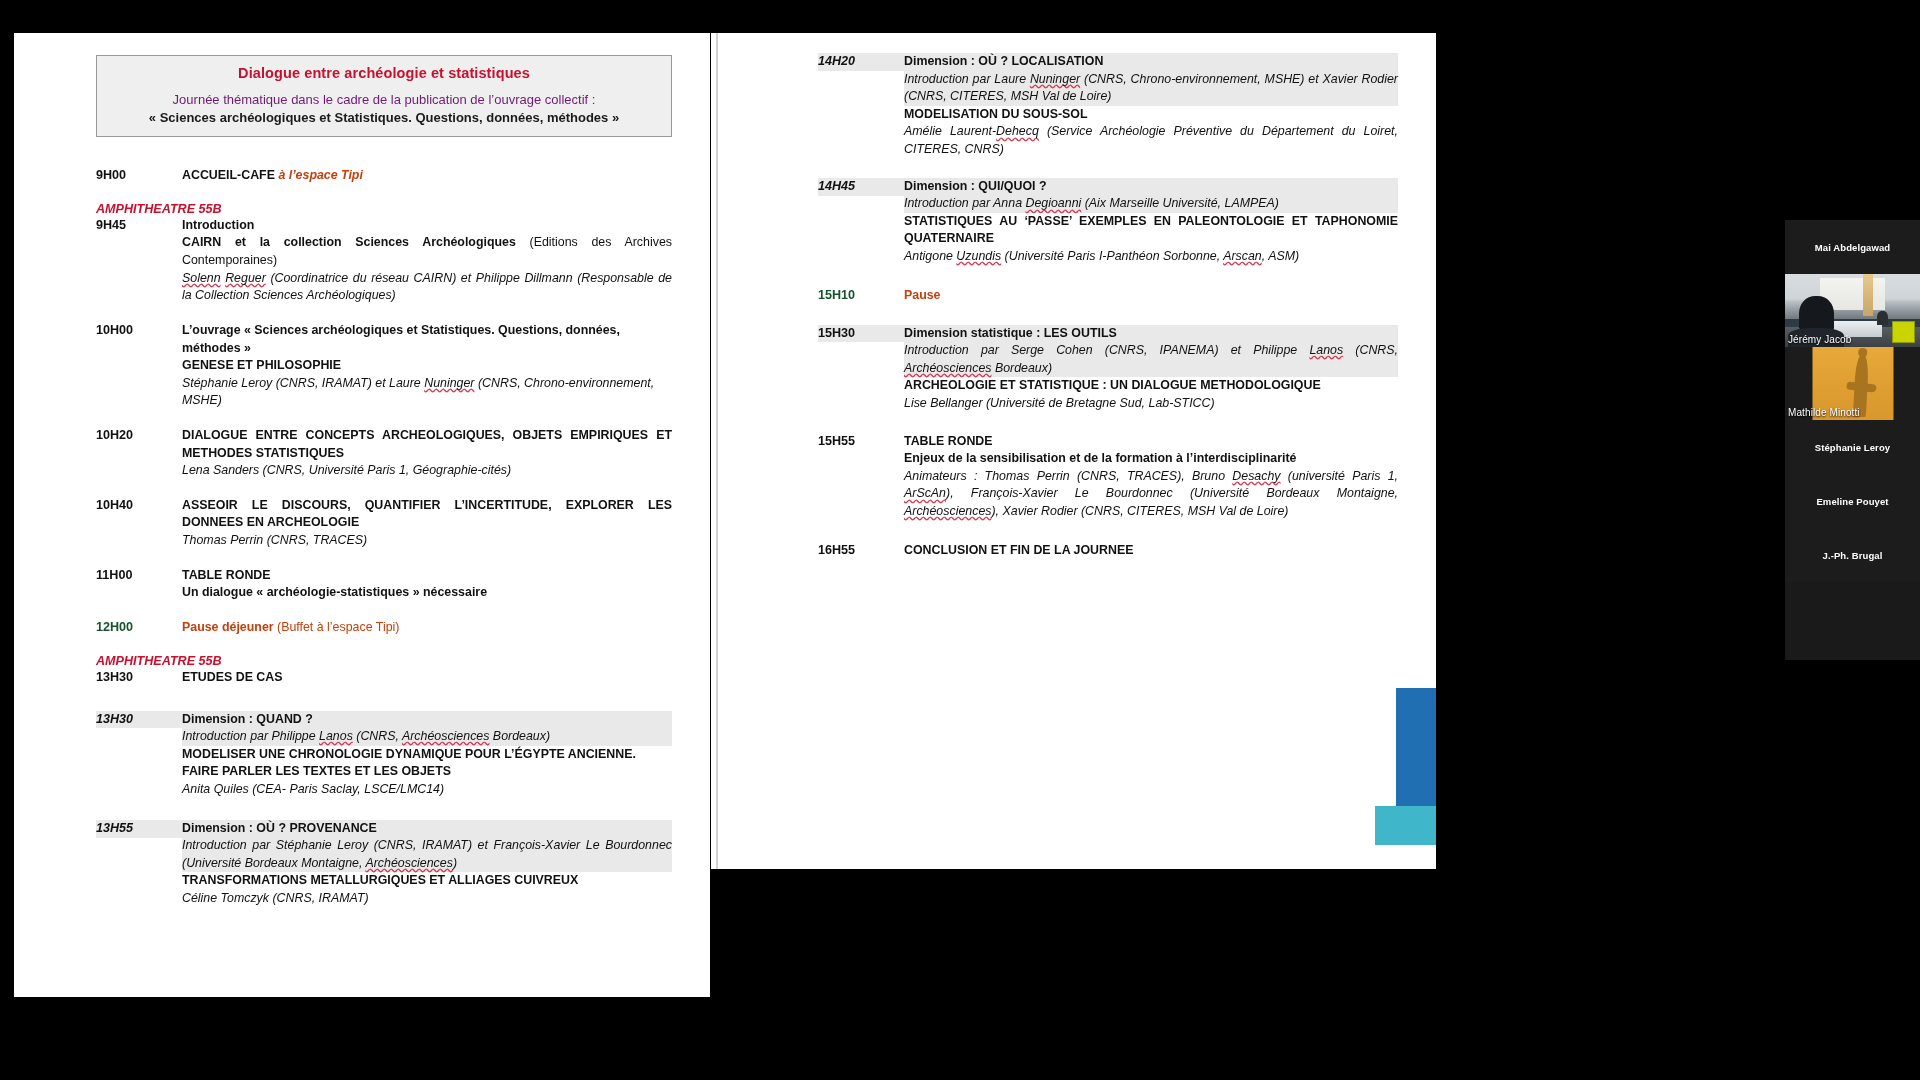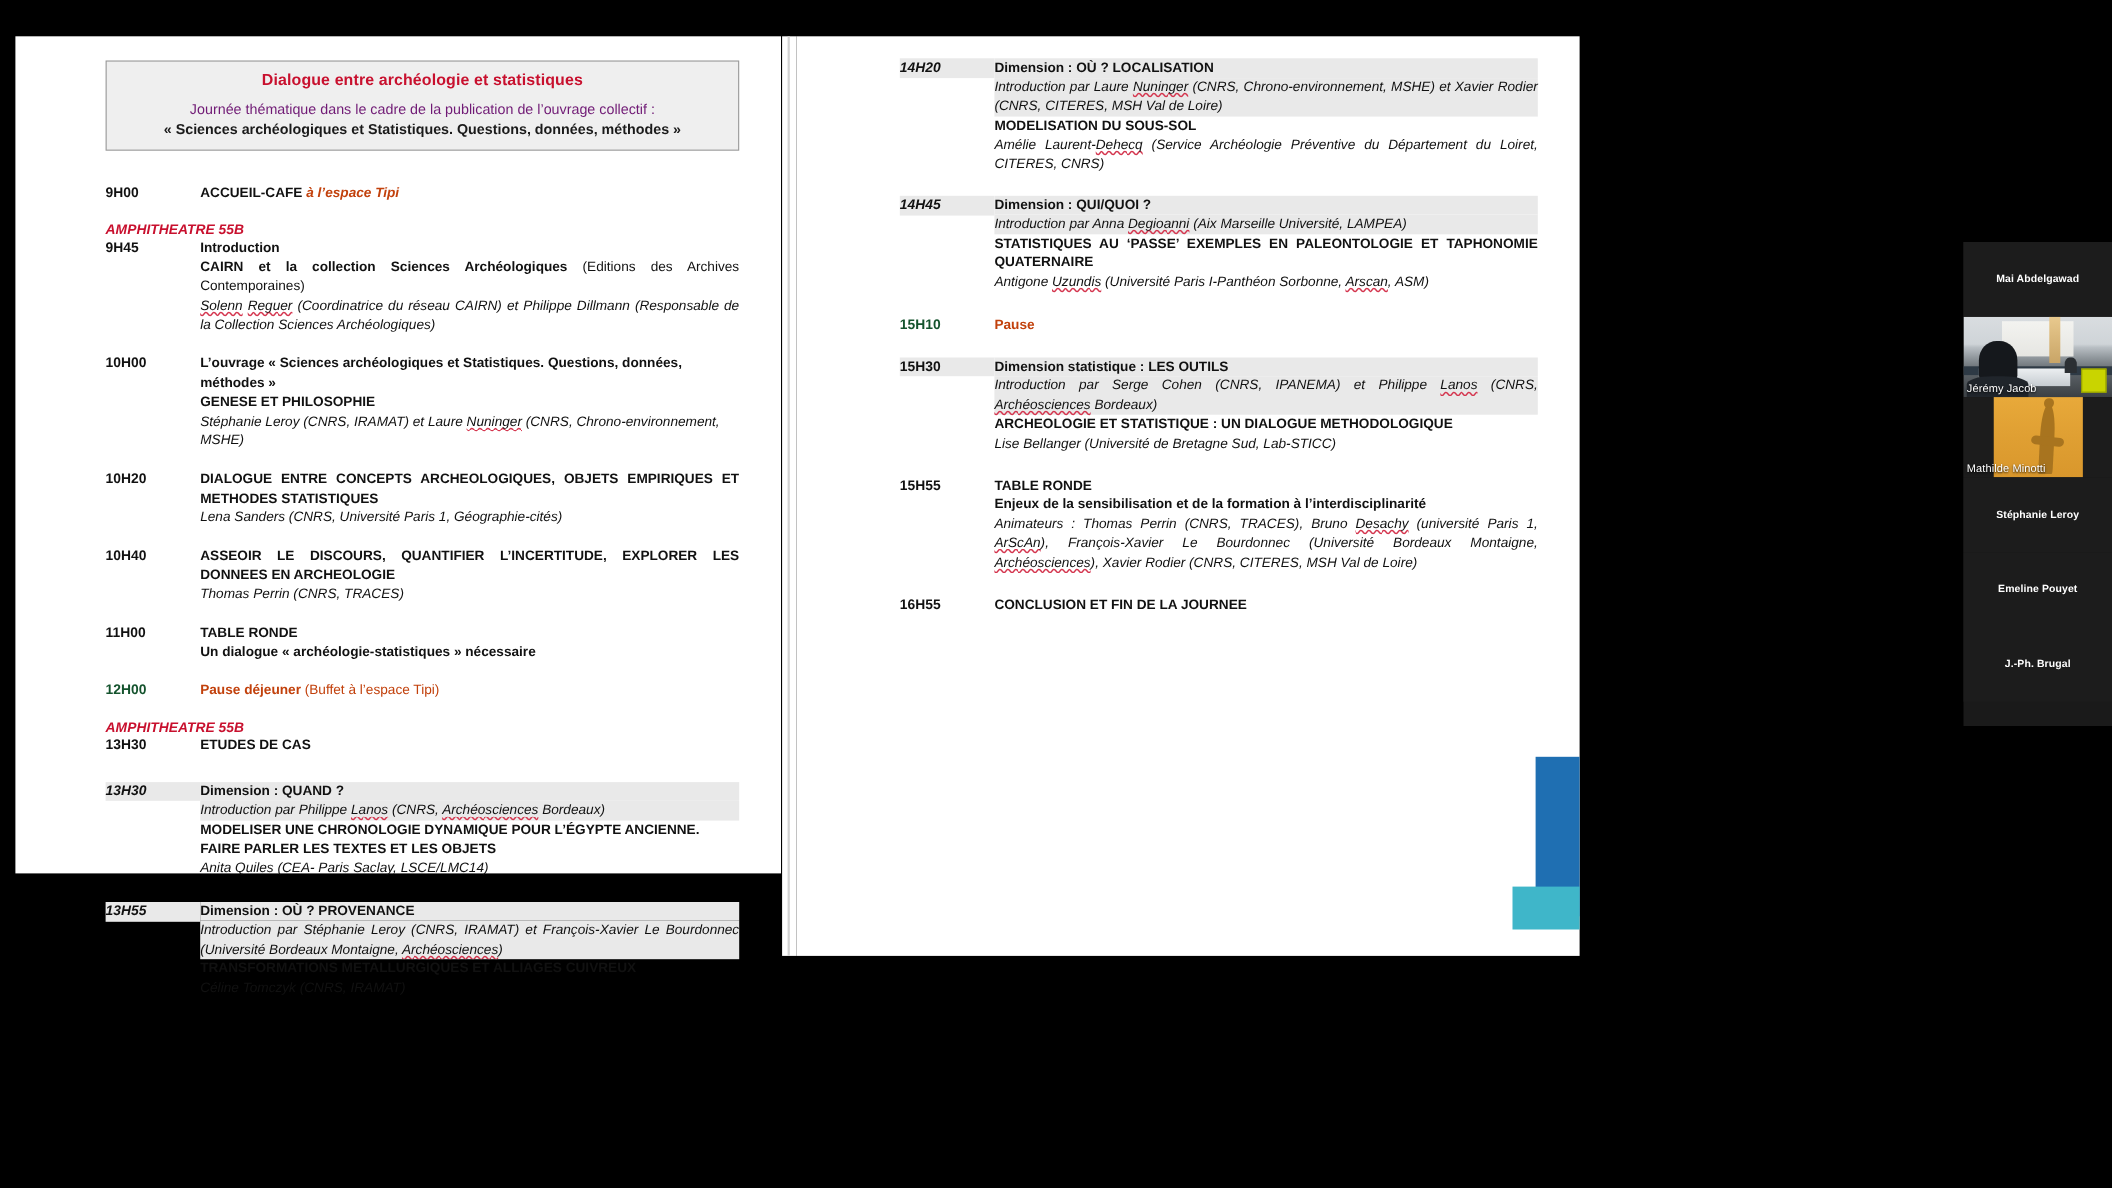--- a/index.html
+++ b/index.html
@@ -6,21 +6,21 @@
   html,body { width:1920px; height:1080px; background:#000; overflow:hidden; }
   body { font-family:"Liberation Sans", sans-serif; }
 
   
   #stage { position:relative; width:1920px; height:1080px; background:#000; }
 
   
   .doc-page {
     position:absolute; top:33px; background:#ffffff;
   }
-  #page-left  { left:14px;  width:696px; height:761px; }
+  #page-left  { left:14px;  width:696px; height:964px; }
   #page-right { left:724px; width:712px; height:836px; }
 
   .page-inner { position:relative; width:100%; height:100%; padding:8px 20px 0 20px; }
 
   
   .title-box {
     border:1px solid #9a9a9a; background:#efefef;
     margin:14px 18px 0 62px; padding:9px 10px 11px 10px; text-align:center;
   }
   .title-main {
@@ -66,21 +66,21 @@
 
   
   #filmstrip {
     position:absolute; right:0; top:220px; width:135px; height:440px; background:#1a1a1a;
   }
   .tile { position:relative; width:135px; background:#1c1c1c; overflow:hidden; }
   .tile .nm {
     position:absolute; left:0; right:0; text-align:center;
     color:#fff; font-size:9.5px; font-weight:bold; letter-spacing:.1px;
   }
-  .tile.audio-only { height:68px; }
+  .tile.audio-only { height:54px; }
   .tile.audio-only .nm { top:50%; transform:translateY(-50%); }
 
   .tile.video { height:73px; }
   .tile.video .nm {
     bottom:2px; text-align:left; left:3px; font-weight:normal; font-size:10px;
     text-shadow:0 1px 2px #000;
   }
 
   
   .ph-hall {

